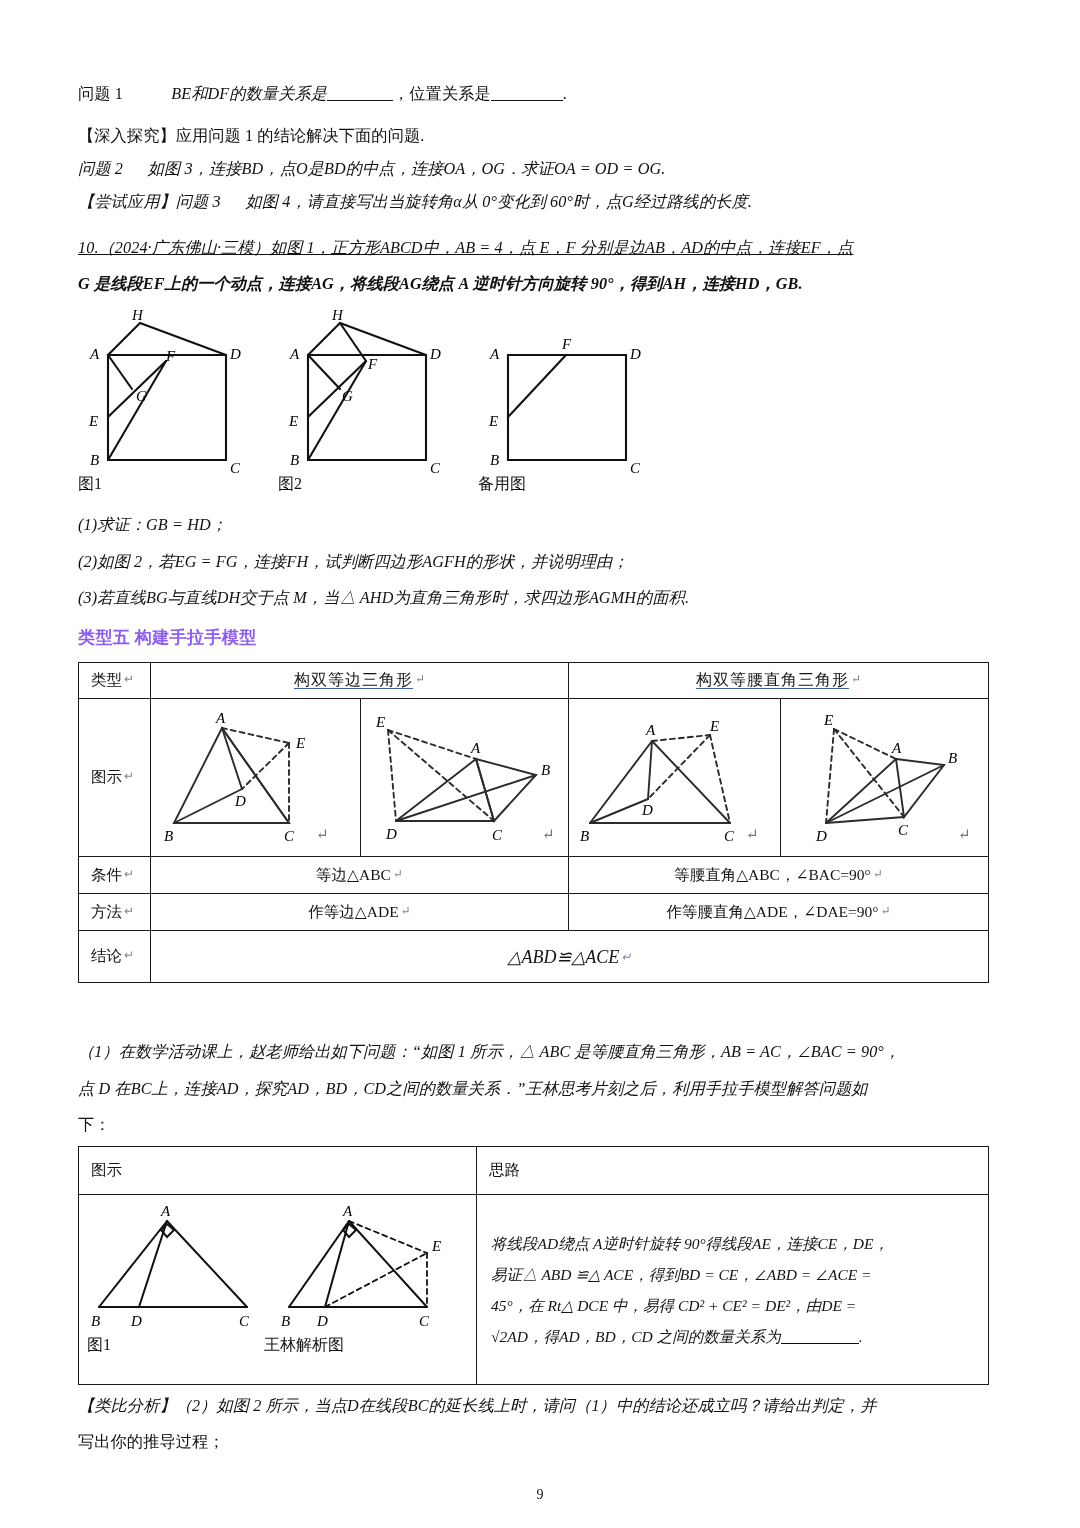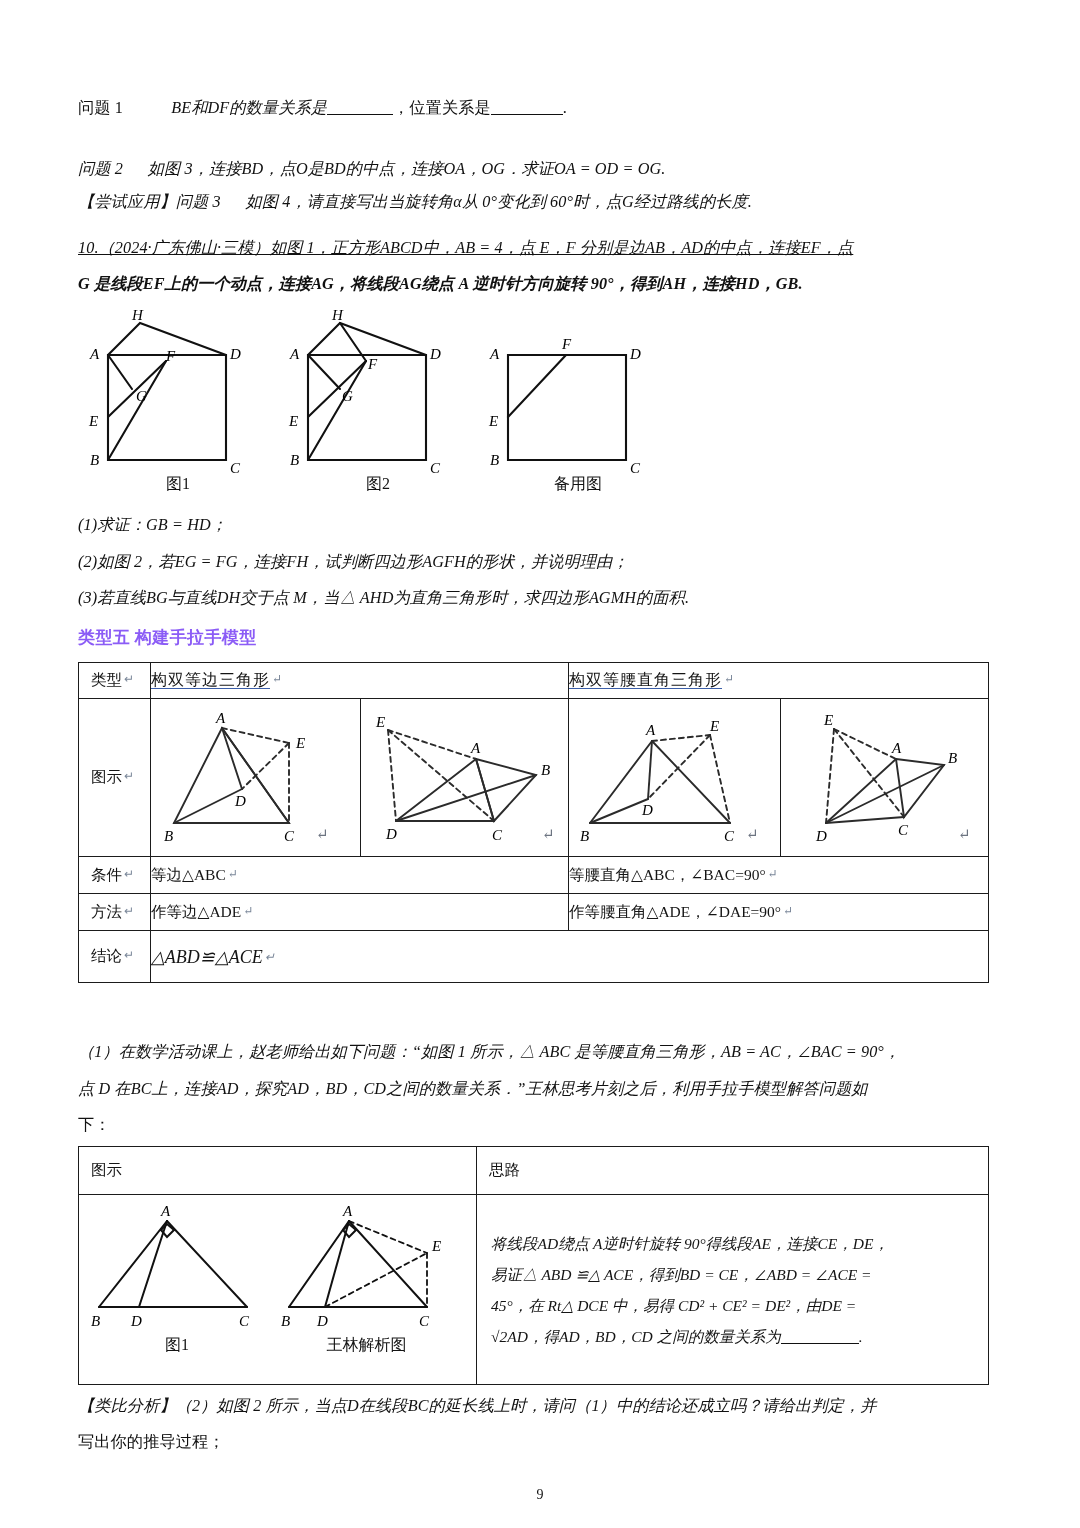--- a/index.html
+++ b/index.html
@@ -36,21 +36,21 @@
     font-size:17px;
     color:#8b5cf6;
     letter-spacing:0.4px;
     white-space:nowrap;
   }
 
   
   .cap {
     position:absolute;
     font-size:16px;
-    text-align:center;
+    text-align:left;
     white-space:nowrap;
   }
 
   
   table.grid {
     position:absolute;
     border-collapse:collapse;
     table-layout:fixed;
   }
   table.grid td {
@@ -66,21 +66,21 @@
     font-family:"Liberation Serif",serif;
   }
   .pil { color:#7a8799; font-size:12px; vertical-align:2px; padding-left:2px; }
   .hdr-u {
     text-decoration:underline;
     text-decoration-color:#3b5ea8;
     text-underline-offset:3px;
     font-size:16px;
     letter-spacing:1px;
   }
-  .ctr { }
+  .ctr { text-align:center; }
 
   .figcell { position:relative; }
   .figcell svg { display:block; margin:0 auto; }
 
   .t2-label { font-size:16px; padding:7px 0 7px 12px !important; text-align:left; }
   .t2-body { padding:9px 12px 9px 14px !important; font-size:15.6px; line-height:2.0; }
 
   .pagenum {
     position:absolute;
     left:0; width:1080px;
@@ -91,26 +91,27 @@
 
   svg text { font-family:"Liberation Serif","DejaVu Serif",serif; font-style:italic; }
   svg .lbl { font-size:15px; }
   svg .cn { font-style:normal; font-size:15px; }
 </style>
 </head>
 <body>
 
 <div class="page">
 
-  <div class="tline" style="left:78px; top:96px;">
+  <div class="tline" style="left:78px; top:82px;">
     <span>问题 1</span>
     <span style="display:inline-block;width:40px"></span>
     <span class="it">BE和DF的数量关系是</span><span class="blank b1"></span><span>，位置关系是</span><span class="blank b2"></span><span>.</span>
   </div>
 
+  <div class="tline" style="left:78px; top:124px;">【深入探究】应用问题 1 的结论解决下面的问题.</div>
 
   <div class="tline it" style="left:78px; top:157px;">问题 2&nbsp;&nbsp;&nbsp;&nbsp;&nbsp;&nbsp;如图 3，连接BD，点O是BD的中点，连接OA，OG．求证OA = OD = OG.</div>
 
   <div class="tline it" style="left:78px; top:190px;">【尝试应用】问题 3&nbsp;&nbsp;&nbsp;&nbsp;&nbsp;&nbsp;如图 4，请直接写出当旋转角α从 0°变化到 60°时，点G经过路线的长度.</div>
 
   <div class="tline it" style="left:78px; top:236px;text-decoration:underline;">10.（2024·广东佛山·三模）如图 1，正方形ABCD中，AB = 4，点 E，F 分别是边AB，AD的中点，连接EF，点</div>
 
   <div class="tline it" style="left:78px; top:272px;font-weight:bold;">G 是线段EF上的一个动点，连接AG，将线段AG绕点 A 逆时针方向旋转 90°，得到AH，连接HD，GB.</div>
 
   <svg width="200" height="175" viewBox="0 0 200 175" style="position:absolute;left:78px;top:305px;">

